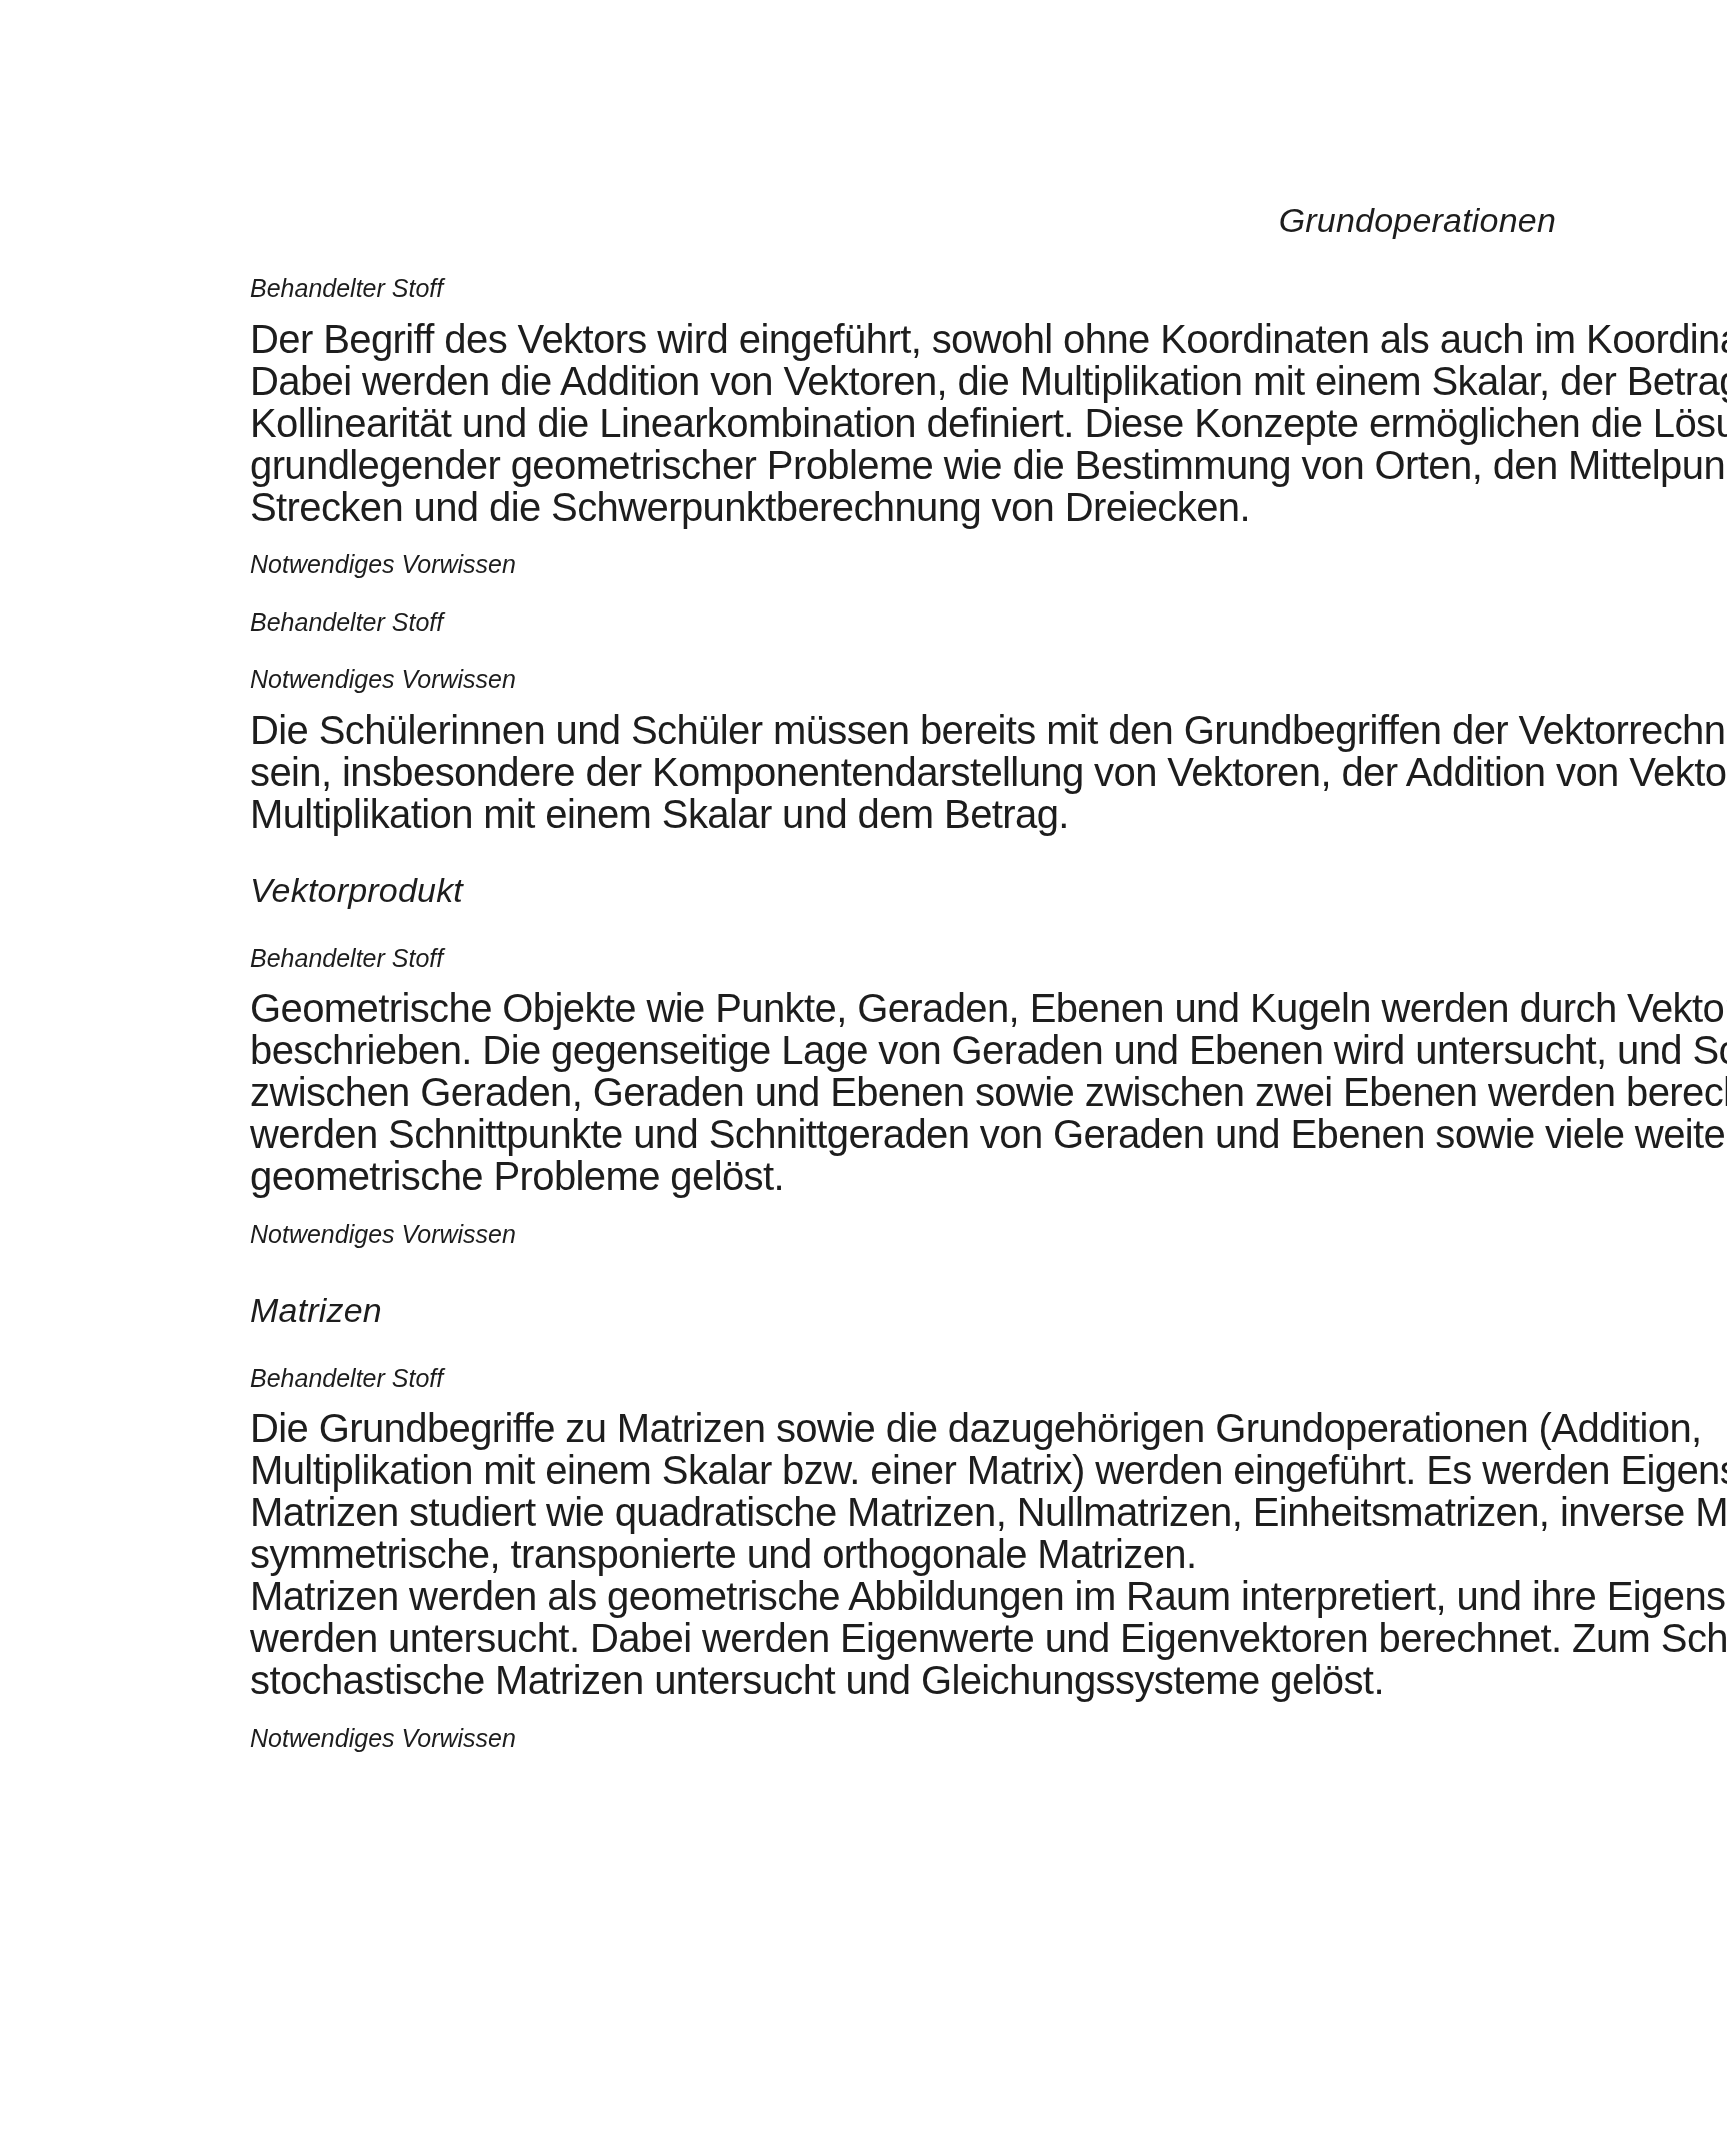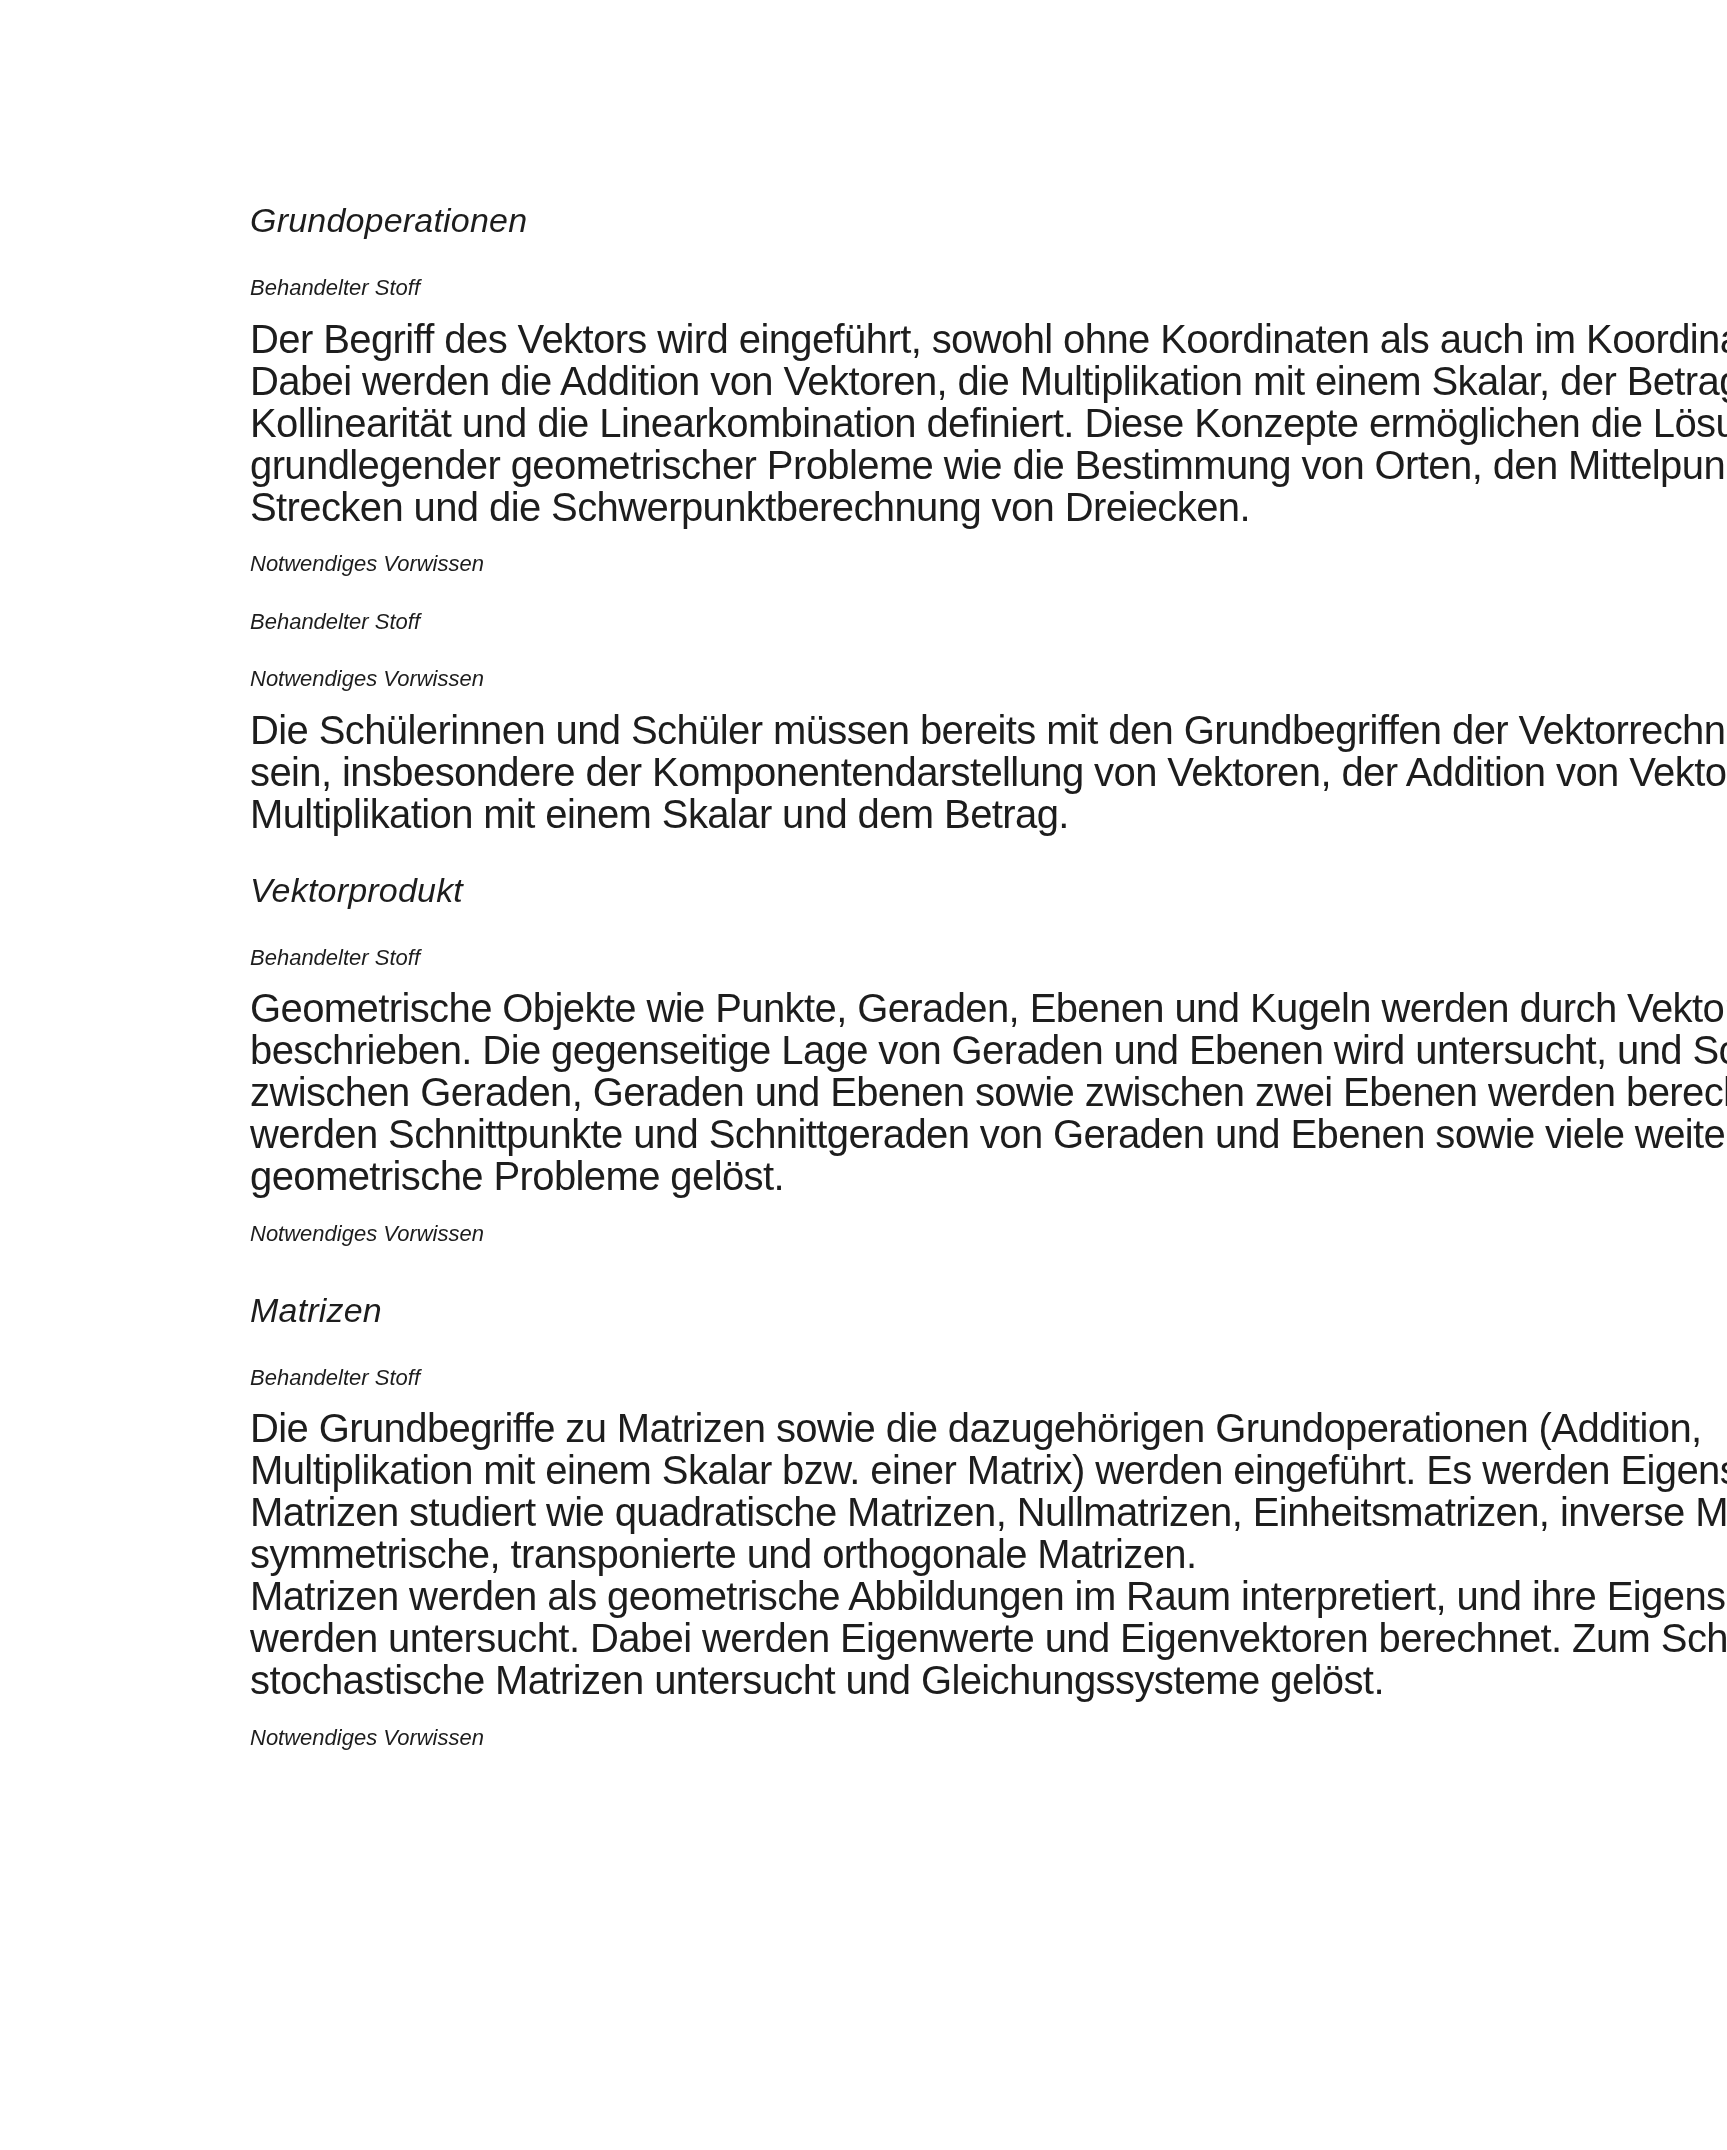--- a/index.html
+++ b/index.html
@@ -17,23 +17,23 @@
   }
   .section-title {
     font-size: 34px;
     line-height: 46px;
     font-style: italic;
     font-weight: 300;
     letter-spacing: 0.2px;
     white-space: nowrap;
     margin: 32px 0 24px;
   }
-  .section:first-child .section-title { margin-top: 0; }
+  .section:first-child .section-title { margin-top: 0; text-align: right; }
   .subheading {
-    font-size: 22px;
+    font-size: 25px;
     line-height: 42px;
     font-style: italic;
     font-weight: 300;
     white-space: nowrap;
     margin: 15.5px 0 8.6px;
   }
   .body-text {
     font-size: 40px;
     line-height: 42px;
     letter-spacing: -0.6px;

